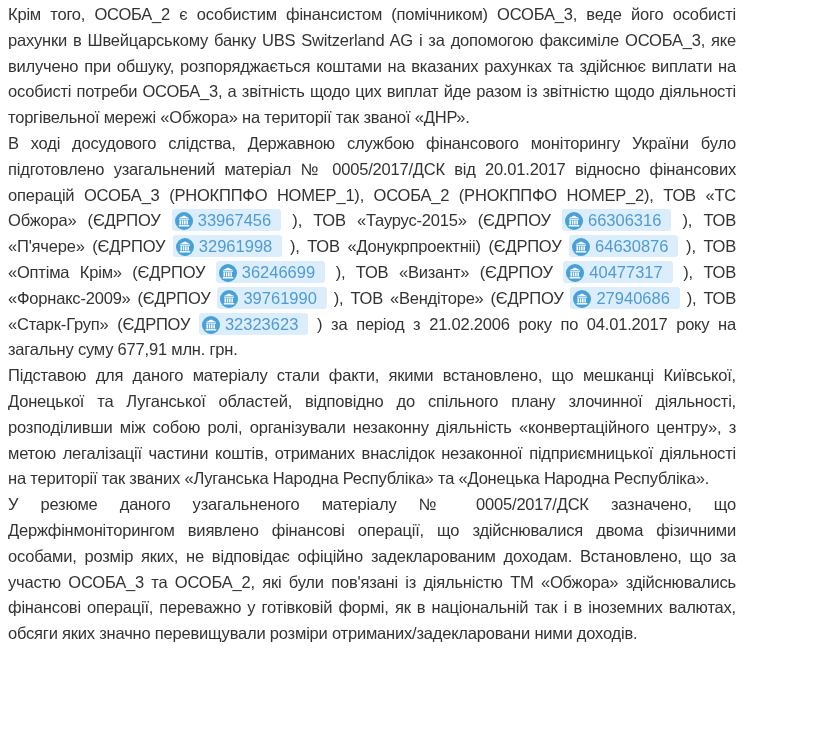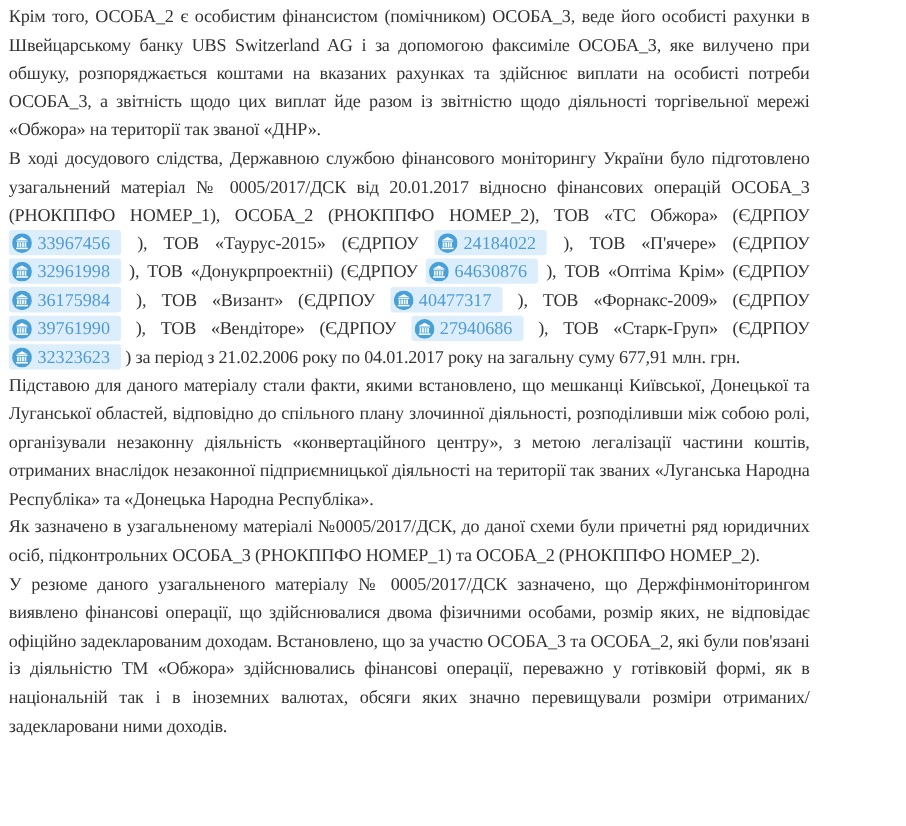--- a/index.html
+++ b/index.html
@@ -7,21 +7,21 @@
     --text-color:#333333;
     --pill-bg:#dceefb;
     --pill-num:#4f9bd5;
     --icon-bg:#47a0d8;
   }
   html,body{margin:0;padding:0;background:var(--page-bg);}
   .doc{
     width:744px;
     box-sizing:border-box;
     padding:2px 8px 0 8px;
-    font-family:Liberation Serif, serif;
+    font-family:Liberation Sans, sans-serif;
     font-size:16.5px;
     line-height:25.8px;
     letter-spacing:-0.2px;
     color:var(--text-color);
     text-align:justify;
   }
   .para{margin:0;padding:0;}
   .edrpou-pill{
     background:var(--pill-bg);
     border-radius:3px;
@@ -61,21 +61,21 @@
             <circle cx="9" cy="9" r="9"></circle>
             <g class="glyph">
               <polygon points="9,3.4 14.4,6.3 3.6,6.3"></polygon>
               <rect x="4" y="6.8" width="10" height="0.9"></rect>
               <rect x="4.5" y="8.3" width="1.5" height="4.2"></rect>
               <rect x="6.8" y="8.3" width="1.5" height="4.2"></rect>
               <rect x="9.1" y="8.3" width="1.5" height="4.2"></rect>
               <rect x="11.4" y="8.3" width="1.5" height="4.2"></rect>
               <rect x="3.7" y="13.1" width="10.6" height="1.4"></rect>
             </g>
-          </svg></span><span class="edrpou-number">24184022</span></span><span> ), ТОВ «П'ячере» (ЄДРПОУ </span><span class="edrpou-pill"><span class="bank-icon"><svg viewBox="0 0 18 18" xmlns="http://www.w3.org/2000/svg">
+          </svg></span><span class="edrpou-number">66306316</span></span><span> ), ТОВ «П'ячере» (ЄДРПОУ </span><span class="edrpou-pill"><span class="bank-icon"><svg viewBox="0 0 18 18" xmlns="http://www.w3.org/2000/svg">
             <circle cx="9" cy="9" r="9"></circle>
             <g class="glyph">
               <polygon points="9,3.4 14.4,6.3 3.6,6.3"></polygon>
               <rect x="4" y="6.8" width="10" height="0.9"></rect>
               <rect x="4.5" y="8.3" width="1.5" height="4.2"></rect>
               <rect x="6.8" y="8.3" width="1.5" height="4.2"></rect>
               <rect x="9.1" y="8.3" width="1.5" height="4.2"></rect>
               <rect x="11.4" y="8.3" width="1.5" height="4.2"></rect>
               <rect x="3.7" y="13.1" width="10.6" height="1.4"></rect>
             </g>
@@ -94,21 +94,21 @@
             <circle cx="9" cy="9" r="9"></circle>
             <g class="glyph">
               <polygon points="9,3.4 14.4,6.3 3.6,6.3"></polygon>
               <rect x="4" y="6.8" width="10" height="0.9"></rect>
               <rect x="4.5" y="8.3" width="1.5" height="4.2"></rect>
               <rect x="6.8" y="8.3" width="1.5" height="4.2"></rect>
               <rect x="9.1" y="8.3" width="1.5" height="4.2"></rect>
               <rect x="11.4" y="8.3" width="1.5" height="4.2"></rect>
               <rect x="3.7" y="13.1" width="10.6" height="1.4"></rect>
             </g>
-          </svg></span><span class="edrpou-number">36175984</span></span><span> ), ТОВ «Визант» (ЄДРПОУ </span><span class="edrpou-pill"><span class="bank-icon"><svg viewBox="0 0 18 18" xmlns="http://www.w3.org/2000/svg">
+          </svg></span><span class="edrpou-number">36246699</span></span><span> ), ТОВ «Визант» (ЄДРПОУ </span><span class="edrpou-pill"><span class="bank-icon"><svg viewBox="0 0 18 18" xmlns="http://www.w3.org/2000/svg">
             <circle cx="9" cy="9" r="9"></circle>
             <g class="glyph">
               <polygon points="9,3.4 14.4,6.3 3.6,6.3"></polygon>
               <rect x="4" y="6.8" width="10" height="0.9"></rect>
               <rect x="4.5" y="8.3" width="1.5" height="4.2"></rect>
               <rect x="6.8" y="8.3" width="1.5" height="4.2"></rect>
               <rect x="9.1" y="8.3" width="1.5" height="4.2"></rect>
               <rect x="11.4" y="8.3" width="1.5" height="4.2"></rect>
               <rect x="3.7" y="13.1" width="10.6" height="1.4"></rect>
             </g>
@@ -140,15 +140,14 @@
               <polygon points="9,3.4 14.4,6.3 3.6,6.3"></polygon>
               <rect x="4" y="6.8" width="10" height="0.9"></rect>
               <rect x="4.5" y="8.3" width="1.5" height="4.2"></rect>
               <rect x="6.8" y="8.3" width="1.5" height="4.2"></rect>
               <rect x="9.1" y="8.3" width="1.5" height="4.2"></rect>
               <rect x="11.4" y="8.3" width="1.5" height="4.2"></rect>
               <rect x="3.7" y="13.1" width="10.6" height="1.4"></rect>
             </g>
           </svg></span><span class="edrpou-number">32323623</span></span><span> ) за період з 21.02.2006 року по 04.01.2017 року на загальну суму 677,91 млн. грн.</span></p>
     <p class="para"><span>Підставою для даного матеріалу стали факти, якими встановлено, що мешканці Київської, Донецької та Луганської областей, відповідно до спільного плану злочинної діяльності, розподіливши між собою ролі, організували незаконну діяльність «конвертаційного центру», з метою легалізації частини коштів, отриманих внаслідок незаконної підприємницької діяльності на території так званих «Луганська Народна Республіка» та «Донецька Народна Республіка».</span></p>
-    <p class="para"><span>Як зазначено в узагальненому матеріалі №0005/2017/ДСК, до даної схеми були причетні ряд юридичних осіб, підконтрольних ОСОБА_3 (РНОКППФО НОМЕР_1) та ОСОБА_2 (РНОКППФО НОМЕР_2).</span></p>
     <p class="para"><span>У резюме даного узагальненого матеріалу № 0005/2017/ДСК зазначено, що Держфінмоніторингом виявлено фінансові операції, що здійснювалися двома фізичними особами, розмір яких, не відповідає офіційно задекларованим доходам. Встановлено, що за участю ОСОБА_3 та ОСОБА_2, які були пов'язані із діяльністю ТМ «Обжора» здійснювались фінансові операції, переважно у готівковій формі, як в національній так і в іноземних валютах, обсяги яких значно перевищували розміри отриманих/задекларовани ними доходів.</span></p>
   </div>
 
 </body></html>

